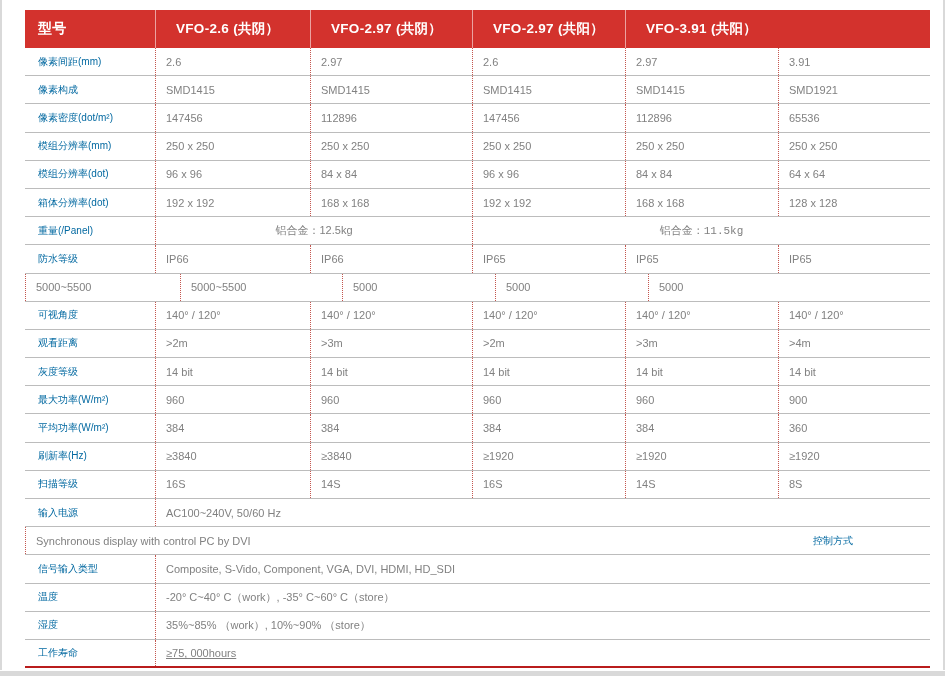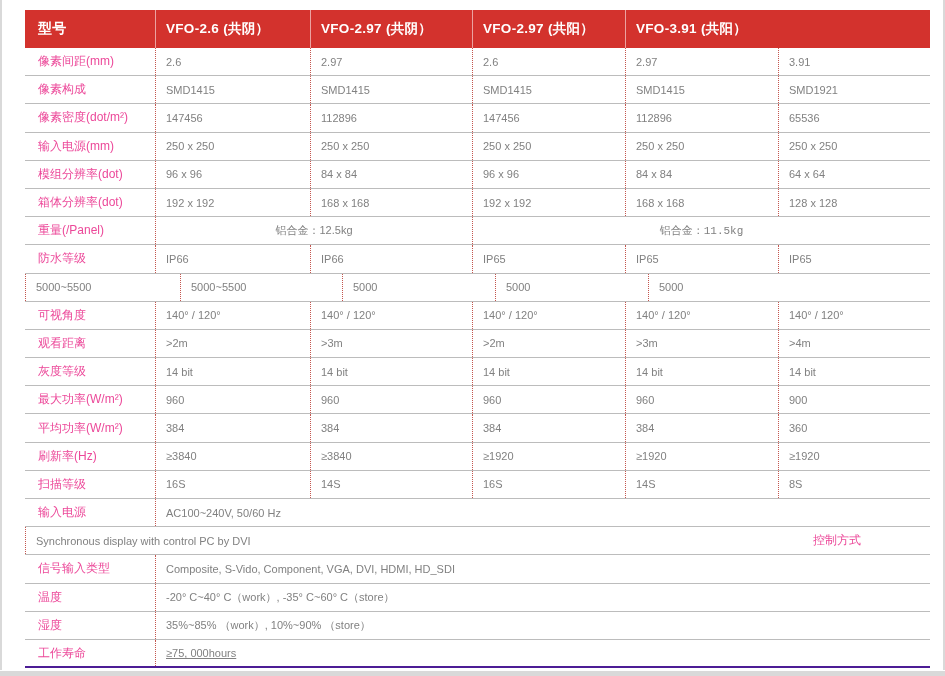--- a/index.html
+++ b/index.html
@@ -20,46 +20,46 @@
 
   
   .header-row {
     display: flex; height: 38px;
     background: #d3322d;
     color: #ffffff;
   }
   .hcell {
     box-sizing: border-box;
     display: flex; align-items: center;
-    padding: 0 10px;
+    padding: 0 20px;
     font-size: 13.5px; font-weight: bold;
     letter-spacing: 0.3px;
     border-left: 1px solid rgba(255,255,255,0.55);
     white-space: nowrap; overflow: hidden;
   }
   .hcell.model { width: 130px; border-left: none; padding-left: 13px; font-size: 14px; }
   .hcell.group-start { border-left: 1px solid rgba(255,255,255,0.85); }
 
   
   .row {
     display: flex; height: 28.2px;
     border-bottom: 1px solid #bcbcbc;
     box-sizing: border-box;
   }
-  .row:last-child { border-bottom: 2px solid #4c1d95; }
+  .row:last-child { border-bottom: 2px solid #b91c1c; }
   .cell {
     box-sizing: border-box;
     display: flex; align-items: center;
     padding: 0 10px;
     white-space: nowrap; overflow: hidden;
   }
   .cell.label {
     width: 130px;
     padding-left: 13px;
-    color: #ec4899; font-size: 12px;
+    color: #0369a1; font-size: 10px;
     border-left: none;
   }
   .cell.value {
     color: #818181; font-size: 11px;
     border-left: 1px dotted #c4564e;
   }
   .cell.value.center { justify-content: center; }
 </style>
 </head>
 <body>
@@ -96,21 +96,21 @@
         </div>
         <div class="row">
           <div class="cell label">像素密度(dot/m²)</div>
           <div class="cell value" style="width: 155px;">147456</div>
           <div class="cell value" style="width: 162px;">112896</div>
           <div class="cell value" style="width: 153px;">147456</div>
           <div class="cell value" style="width: 153px;">112896</div>
           <div class="cell value" style="width: 152px;">65536</div>
         </div>
         <div class="row">
-          <div class="cell label">输入电源(mm)</div>
+          <div class="cell label">模组分辨率(mm)</div>
           <div class="cell value" style="width: 155px;">250 x 250</div>
           <div class="cell value" style="width: 162px;">250 x 250</div>
           <div class="cell value" style="width: 153px;">250 x 250</div>
           <div class="cell value" style="width: 153px;">250 x 250</div>
           <div class="cell value" style="width: 152px;">250 x 250</div>
         </div>
         <div class="row">
           <div class="cell label">模组分辨率(dot)</div>
           <div class="cell value" style="width: 155px;">96 x 96</div>
           <div class="cell value" style="width: 162px;">84 x 84</div>

